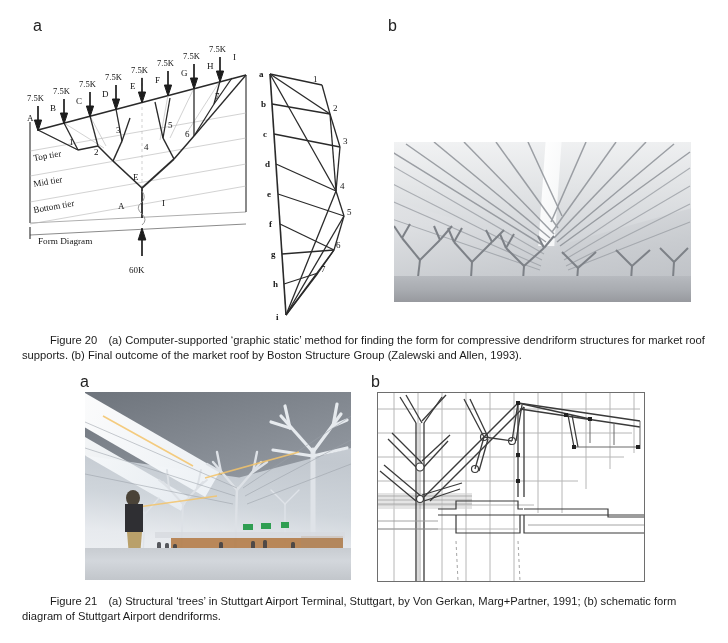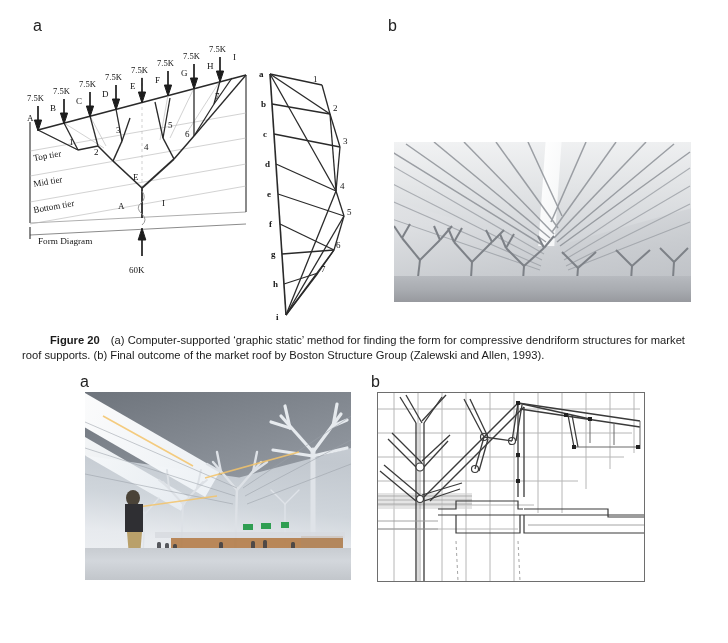--- a/index.html
+++ b/index.html
@@ -9,21 +9,21 @@
   }
   .panel-letter{
     position:absolute;font-family:"Liberation Sans",sans-serif;
     font-size:16px;font-weight:400;color:#222;line-height:1;
   }
   .caption{
     position:absolute;font-family:"Liberation Sans",sans-serif;
     font-size:11.2px;line-height:14.6px;color:#1b1b1b;
     text-align:left;
   }
-  .caption b{font-weight:bold;padding-left:28px;}
+  .caption b{font-weight:normal;padding-left:28px;}
   .fig-frame{position:absolute;}
   svg{display:block;overflow:visible;}
   .dg-line{stroke:#2a2a2a;fill:none;}
   .dg-thin{stroke:#8c8c8c;fill:none;stroke-width:.7;}
   .dg-faint{stroke:#b4b4b4;fill:none;stroke-width:.6;}
   .dg-txt{font-family:"Liberation Serif",serif;fill:#151515;}
 
   
   .photo{position:absolute;overflow:hidden;background:#d6d8da;}
   .photo .sky{position:absolute;inset:0;}
@@ -538,13 +538,17 @@
         <rect x="186" y="20" width="4" height="4"></rect>
         <rect x="210" y="24" width="4" height="4"></rect>
         <rect x="258" y="52" width="4" height="4"></rect>
         <rect x="194" y="52" width="4" height="4"></rect>
         <rect x="138" y="86" width="4" height="4"></rect>
         <rect x="138" y="60" width="4" height="4"></rect>
       </g>
     </svg>
   </div>
 
+  <div class="caption" style="left:22px;top:222px;width:684px;">
+    <b>Figure 21</b>
+    <span style="display:inline-block;width:8px"></span><span>(a) Structural ‘trees’ in Stuttgart Airport Terminal, Stuttgart, by Von Gerkan, Marg+Partner, 1991; (b) schematic form diagram of Stuttgart Airport dendriforms.</span>
+  </div>
 </div>
 
 </body></html>

